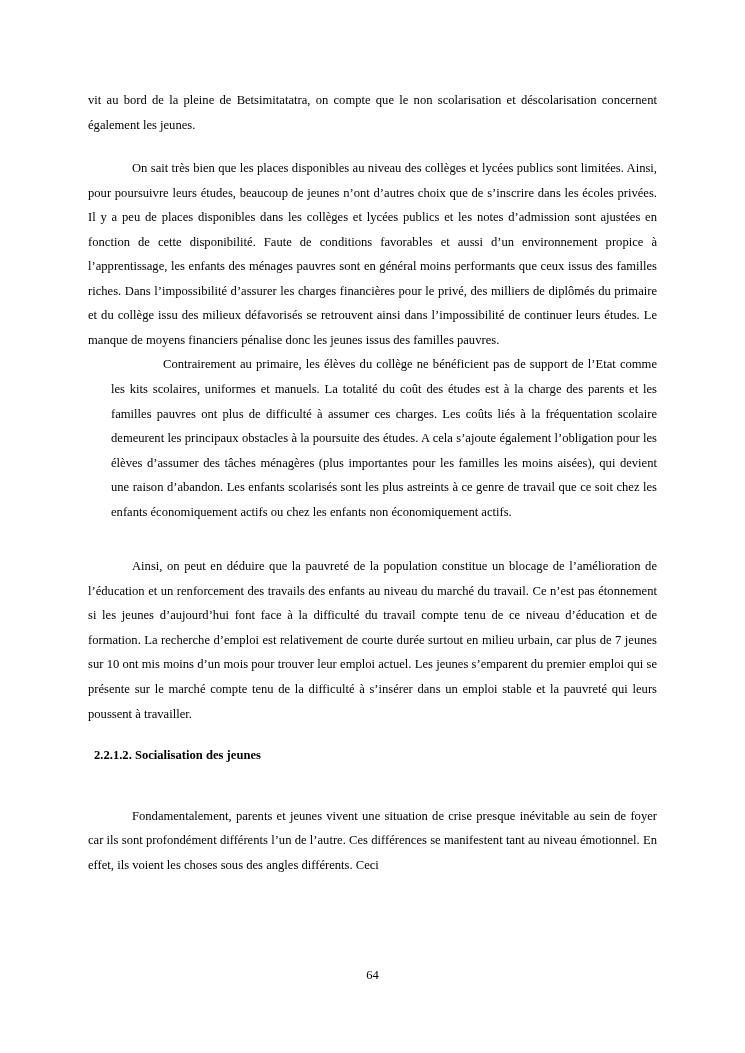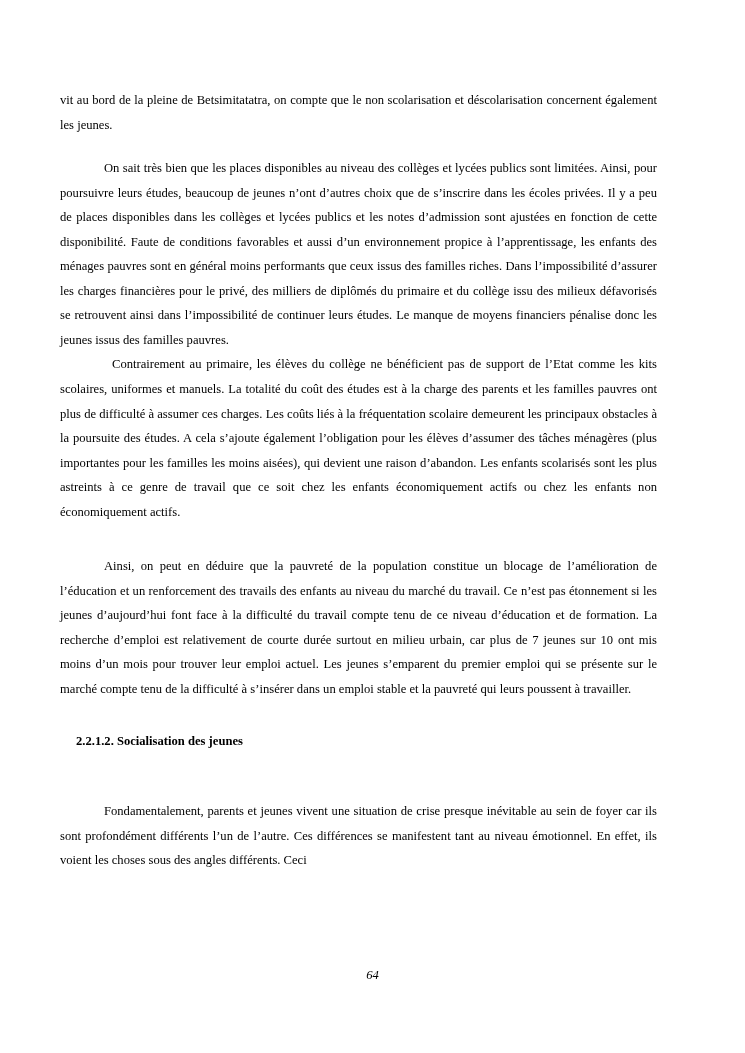--- a/index.html
+++ b/index.html
@@ -15,58 +15,58 @@
     position: relative;
     overflow: hidden;
   }
   .page {
     position: absolute;
     left: 0;
     top: 0;
     width: 745px;
     height: 904px;
     box-sizing: border-box;
-    padding: 88px 88px 0 60px;
+    padding: 88px 88px 0 88px;
   }
   .doc-body {
     font-size: 12.6px;
     line-height: 1.95;
     text-align: justify;
   }
   .para {
     margin: 0 0 0 0;
     text-align: justify;
     text-justify: inter-word;
   }
   .para.indent {
     text-indent: 44px;
     margin-top: 19px;
   }
   .para.indent-wide {
     text-indent: 52px;
+    margin-left: 23px;
   }
   .spacer-sm {
     height: 11px;
   }
   .heading {
     font-weight: bold;
     font-size: 12.6px;
     line-height: 1.95;
-    margin: 16px;
+    margin: 6px;
     text-align: left;
   }
   .page-number {
     position: absolute;
     left: 0;
     right: 0;
     top: 968px;
     text-align: center;
     font-size: 12.6px;
     font-family: "Liberation Serif", "DejaVu Serif", serif;
-    font-style: italic;
   }
 </style>
 </head>
 <body>
 
 <div class="page">
   <div class="doc-body">
 
     <p class="para">vit au bord de la pleine de Betsimitatatra, on compte que le non scolarisation et déscolarisation concernent également les jeunes.</p>
 

